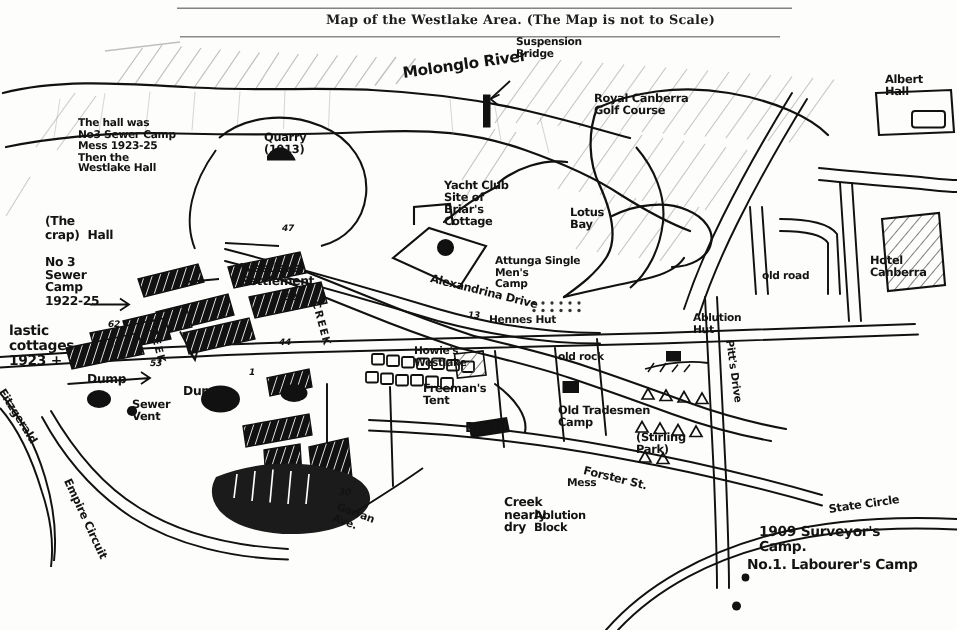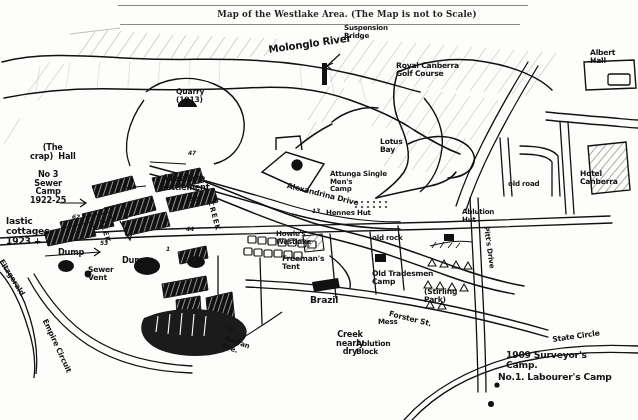--- a/index.html
+++ b/index.html
@@ -20,21 +20,21 @@
   
   #map-canvas{position:absolute;left:0;top:26px;width:638px;height:394px;}
   svg{position:absolute;left:0;top:0;}
 
   
   .hw{position:absolute;font-family:"DejaVu Sans",sans-serif;
       color:#131313;white-space:pre;line-height:1.06;
       font-weight:600;letter-spacing:-.2px;}
   .s7{font-size:7.1px;}
   .s75{font-size:7.6px;}
-  .s8{font-size:8.2px;text-align:center;}
+  .s8{font-size:8.2px;}
   .s9{font-size:9.2px;}
   .s10{font-size:10.2px;}
   .it{font-style:italic;}
   .num{font-size:6px;font-weight:700;font-style:italic;}
 
   
   .r-8{transform:rotate(-8deg);transform-origin:left top;}
   .r14{transform:rotate(14deg);transform-origin:left top;}
   .r20{transform:rotate(20deg);transform-origin:left top;}
   .r58{transform:rotate(58deg);transform-origin:left top;}
@@ -366,20 +366,25 @@
       </g>
     </svg>
   </div>
 
   <div class="hw s10 r-8" style="left:268px;top:45px;">Molonglo River</div>
   <div class="hw s7 r-6" style="left:344px;top:24px;">Suspension
 Bridge</div>
   <div class="hw s75 r-10" style="left:380px;top:138px;">Lotus
 Bay</div>
 
+  <div class="hw s7 r-6" style="left:52px;top:78px;">The hall was
+No3 Sewer Camp
+Mess 1923-25
+Then the
+Westlake Hall</div>
 
   <div class="hw s75 r-6" style="left:176px;top:88px;">Quarry
 (1913)</div>
 
   <div class="hw s8 r-4" style="left:30px;top:143px;">(The
 crap)  Hall</div>
 
   <div class="hw s8" style="left:30px;top:170px;">No 3
 Sewer
 Camp
@@ -393,20 +398,24 @@
   <div class="hw s8" style="left:122px;top:256px;">Dump</div>
 
   <div class="hw s75" style="left:88px;top:266px;">Sewer
 Vent</div>
 
   <div class="hw s75 r58" style="left:4px;top:258px;">Fitzgerald</div>
 
   <div class="hw s8 r-4" style="left:160px;top:174px;">Westlake
 Settlement</div>
 
+  <div class="hw s75 r-6" style="left:296px;top:120px;">Yacht Club
+Site of
+Briar's
+Cottage</div>
 
   <div class="hw s7 r-4" style="left:330px;top:170px;">Attunga Single
 Men's
 Camp</div>
 
   <div class="hw s75 r-4" style="left:396px;top:62px;">Royal Canberra
 Golf Course</div>
 
   <div class="hw s75" style="left:590px;top:49px;">Albert
 Hall</div>
@@ -421,21 +430,21 @@
 Hut</div>
   <div class="hw s75" style="left:356px;top:340px;">Ablution
 Block</div>
 
   <div class="hw s7 r-3" style="left:276px;top:230px;">Howie's
 Westlake</div>
 
   <div class="hw s75 r-3" style="left:282px;top:255px;">Freeman's
 Tent</div>
 
-  <div class="hw s9 r-3" style="left:310px;top:295px;">Brazil</div>
+  <div class="hw s9 r-3" style="left:310px;top:281px;">Brazil</div>
 
   <div class="hw s75 r-3" style="left:372px;top:270px;">Old Tradesmen
 Camp</div>
   <div class="hw s7" style="left:378px;top:318px;">Mess</div>
 
   <div class="hw s75 r-3" style="left:424px;top:288px;">(Stirling
 Park)</div>
 
   <div class="hw s75 r14" style="left:390px;top:310px;">Forster St.</div>
 

